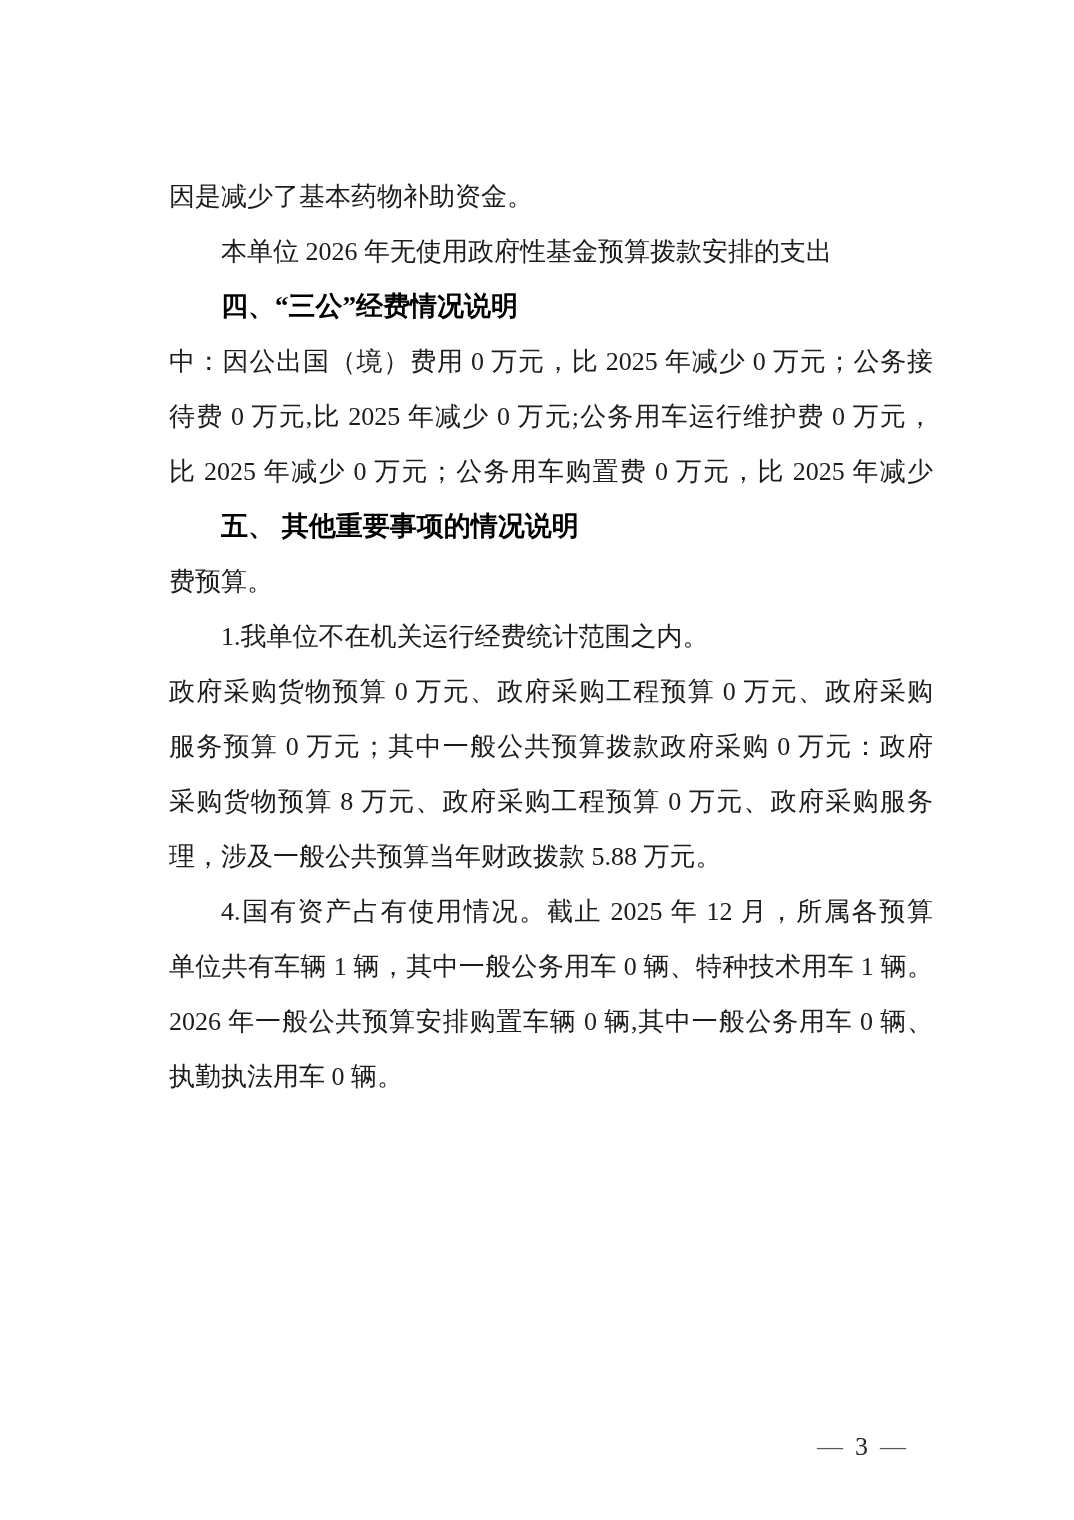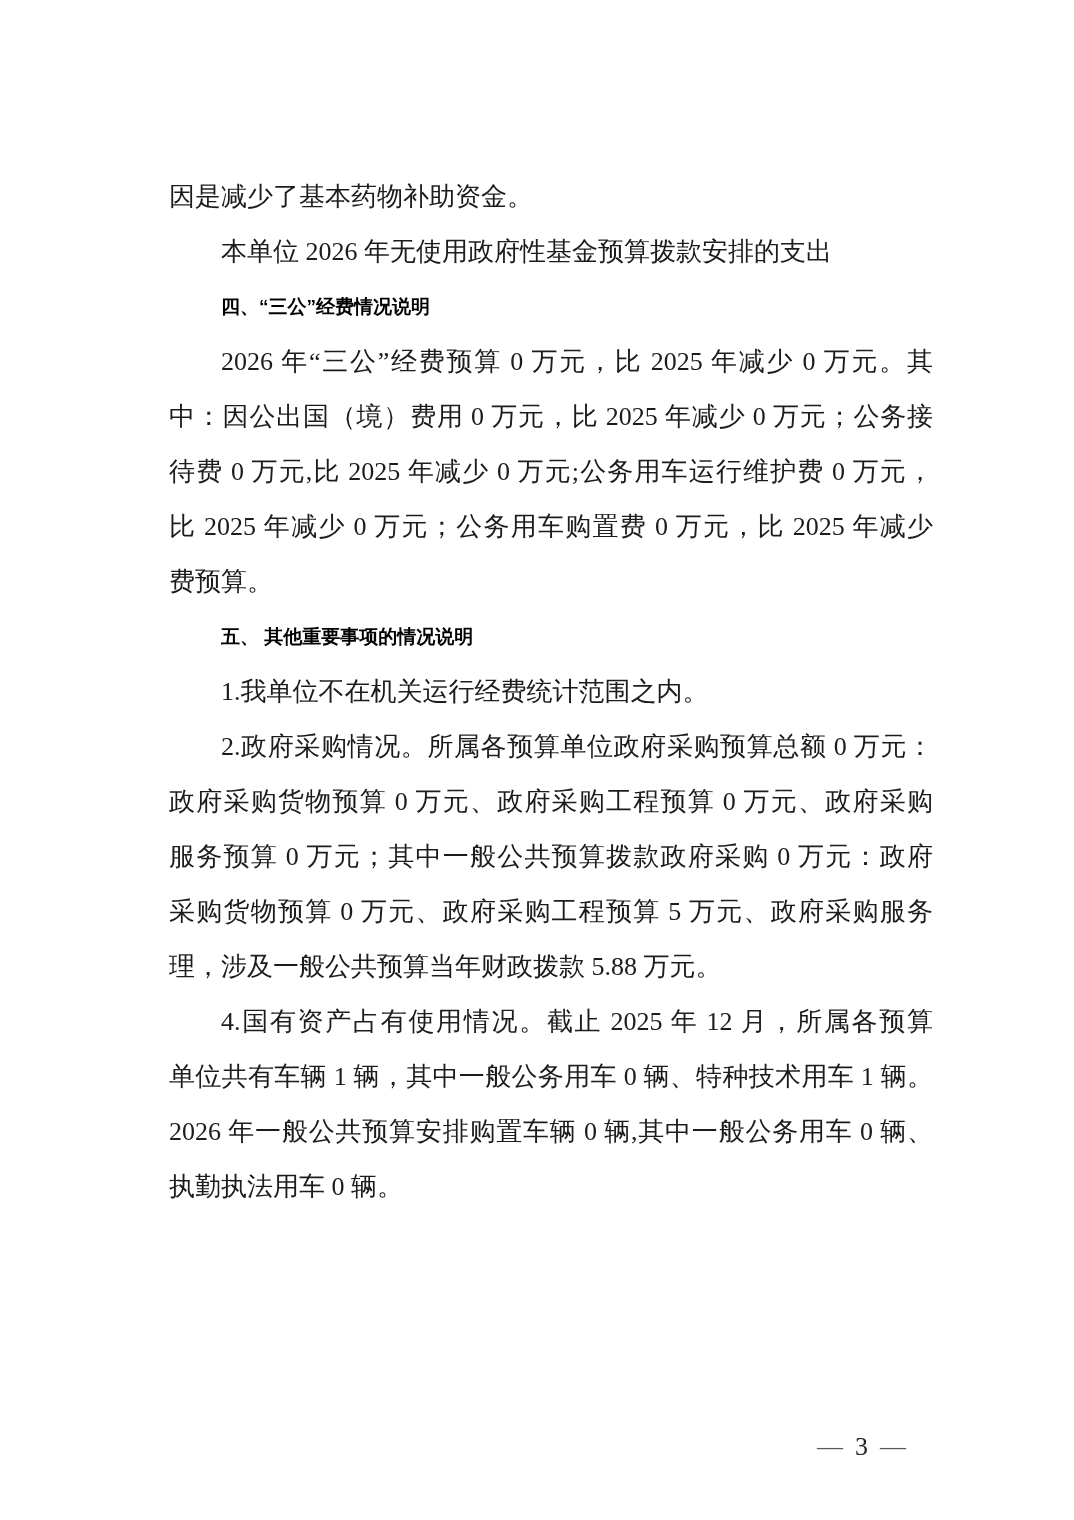--- a/index.html
+++ b/index.html
@@ -35,24 +35,24 @@
     white-space: normal;
     text-align: justify;
     text-align-last: justify;
     text-justify: inter-character;
     word-break: break-all;
   }
   
   .line.ind { text-indent: 52px; }
   
   .line.head {
-    font-family: Liberation Sans, sans-serif;
+    font-family: Liberation Serif, serif;
     font-weight: 700;
     color: #000000;
-    font-size: 19px;
+    font-size: 27px;
   }
   .footer {
     position: absolute;
     top: 1408px;
     right: 160px;
     font-size: 26px;
     line-height: 30px;
     color: #1c1c1c;
     letter-spacing: 2px;
   }
@@ -66,31 +66,29 @@
   }
 </style>
 </head>
 <body>
 
 <div class="page">
   <div class="doc-body">
     <div class="line">因是减少了基本药物补助资金。</div>
     <div class="line ind">本单位 2026 年无使用政府性基金预算拨款安排的支出</div>
     <div class="line ind head">四、“三公”经费情况说明</div>
-    <div class="line ind fill">2026 年“三公”经费预算 0 万元，比 2025 年减少 0 万元。其</div>
     <div class="line fill">中：因公出国（境）费用 0 万元，比 2025 年减少 0 万元；公务接</div>
     <div class="line fill">待费 0 万元,比 2025 年减少 0 万元;公务用车运行维护费 0 万元，</div>
     <div class="line fill">比 2025 年减少 0 万元；公务用车购置费 0 万元，比 2025 年减少</div>
+    <div class="line ind head">五、 其他重要事项的情况说明</div>
     <div class="line">费预算。</div>
-    <div class="line ind head">五、 其他重要事项的情况说明</div>
     <div class="line ind">1.我单位不在机关运行经费统计范围之内。</div>
-    <div class="line ind fill">2.政府采购情况。所属各预算单位政府采购预算总额 0 万元：</div>
     <div class="line fill">政府采购货物预算 0 万元、政府采购工程预算 0 万元、政府采购</div>
     <div class="line fill">服务预算 0 万元；其中一般公共预算拨款政府采购 0 万元：政府</div>
-    <div class="line fill">采购货物预算 0 万元、政府采购工程预算 5 万元、政府采购服务</div>
+    <div class="line fill">采购货物预算 8 万元、政府采购工程预算 0 万元、政府采购服务</div>
     <div class="line">理，涉及一般公共预算当年财政拨款 5.88 万元。</div>
     <div class="line ind fill">4.国有资产占有使用情况。截止 2025 年 12 月，所属各预算</div>
     <div class="line fill">单位共有车辆 1 辆，其中一般公务用车 0 辆、特种技术用车 1 辆。</div>
     <div class="line fill">2026 年一般公共预算安排购置车辆 0 辆,其中一般公务用车 0 辆、</div>
     <div class="line">执勤执法用车 0 辆。</div>
   </div>
 
   <div class="footer">
     <span class="dash">—</span><span class="num">3</span><span class="dash">—</span>
   </div>

